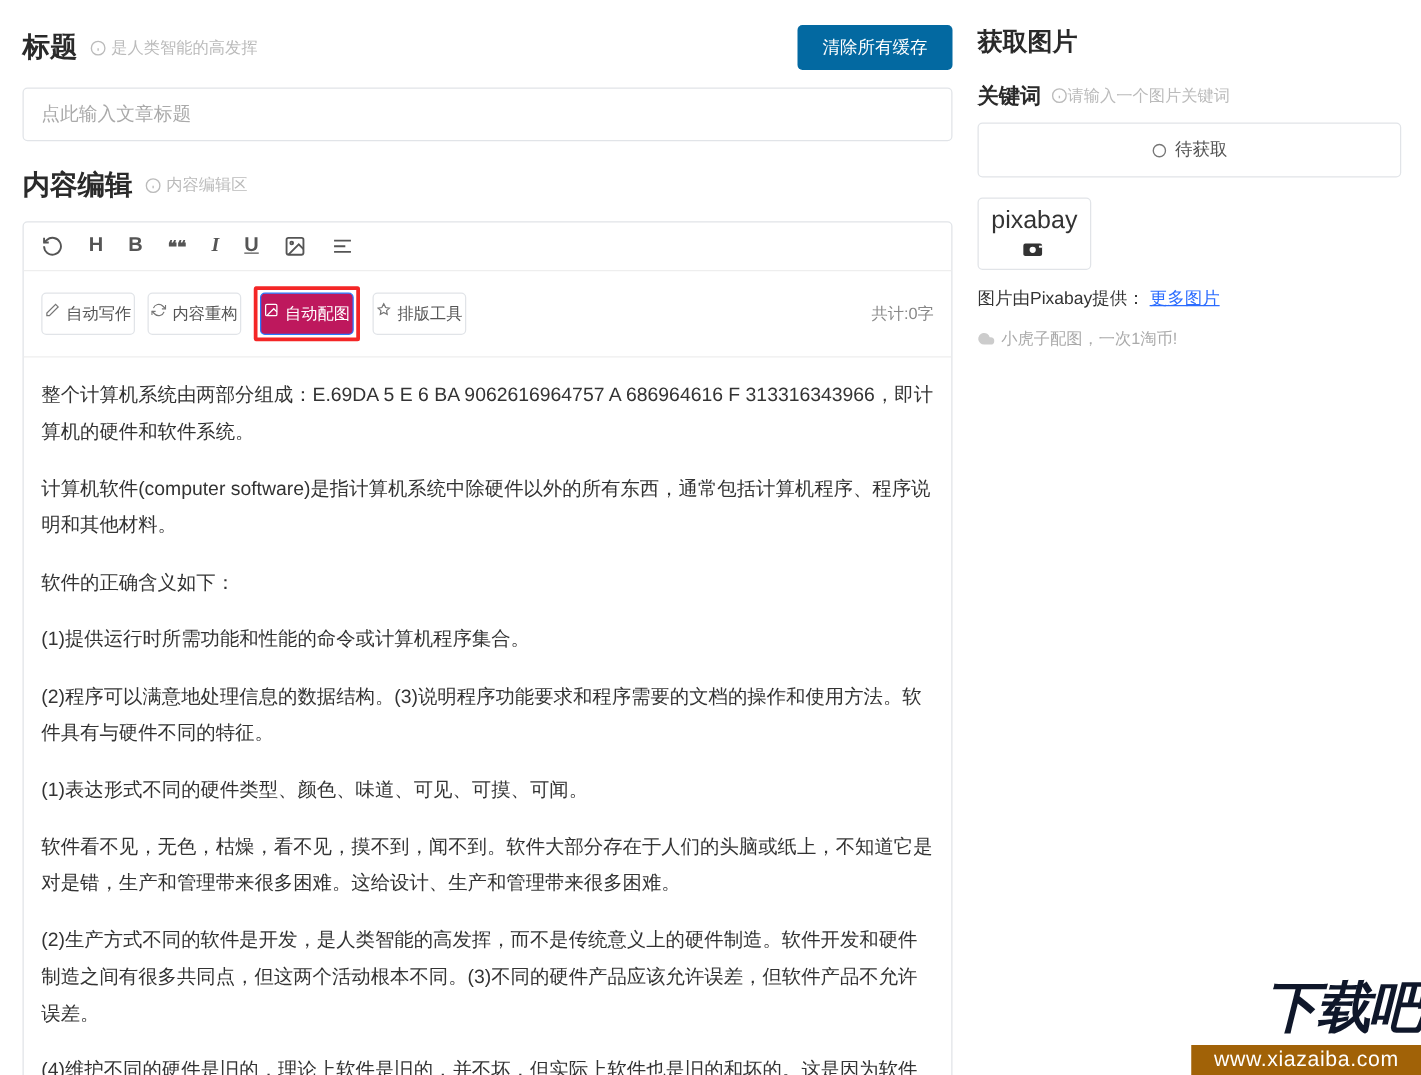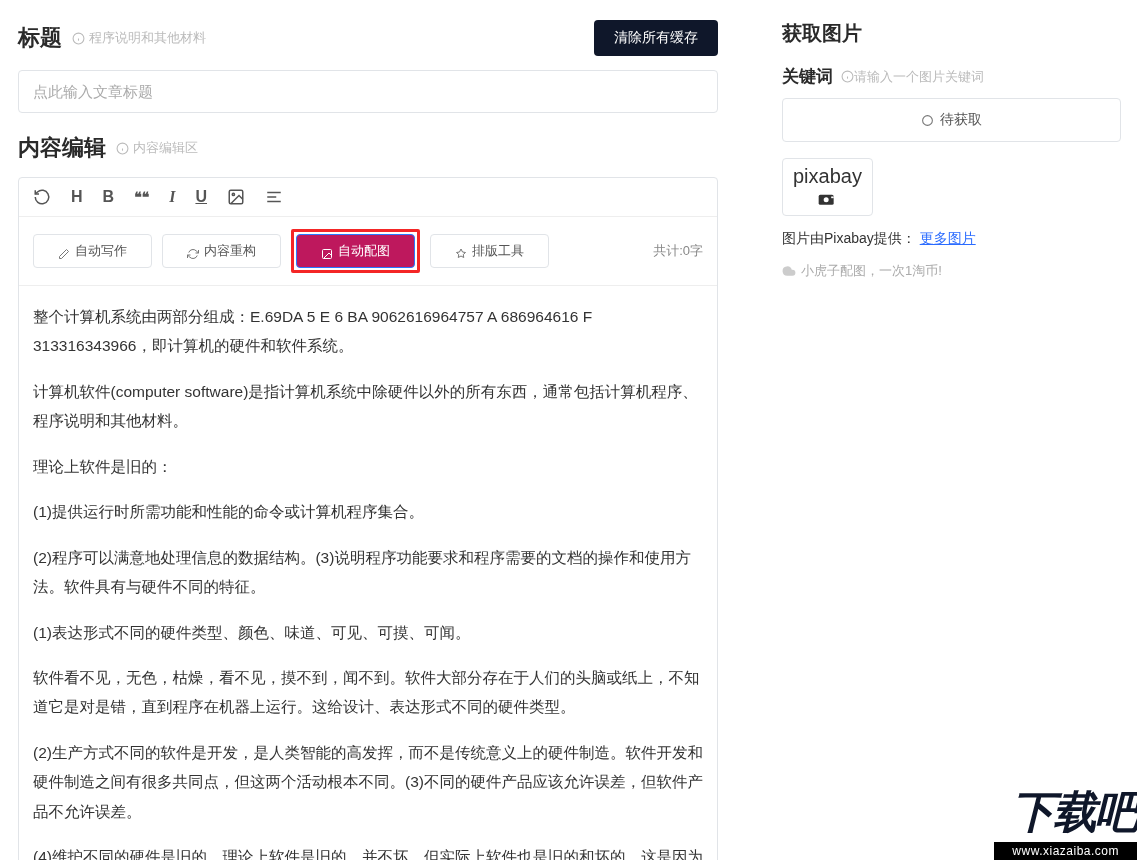--- a/index.html
+++ b/index.html
@@ -1,39 +1,39 @@
 <!DOCTYPE html>
 <html><head>
 <meta charset="utf-8">
 <style>
 * { margin: 0; padding: 0; box-sizing: border-box; }
 body { font-family: -apple-system, BlinkMacSystemFont, "Segoe UI", "PingFang SC", "Microsoft YaHei", sans-serif; background: #fff; color: #333; font-size: 14px; }
-.container { display: flex; width: 1137px; height: 860px; gap: 44px; }
+.container { display: flex; width: 1137px; height: 860px; }
 .main { flex: 1; padding: 20px 20px 0 18px; }
 .sidebar { width: 355px; padding: 20px 16px 0 0; }
 
 .section-title { display: flex; align-items: center; margin-bottom: 14px; }
 .section-title h2 { font-size: 22px; font-weight: 600; color: #2a2a2a; margin-right: 10px; }
 .section-title .hint { font-size: 13px; color: #bbb; display: flex; align-items: center; }
 .section-title .hint svg { margin-right: 4px; }
 .section-title .right-btn { margin-left: auto; }
 
-.btn-primary { background: #0f172a; color: #fff; border: none; padding: 9px 20px; border-radius: 4px; font-size: 14px; cursor: pointer; }
+.btn-primary { background: #0369a1; color: #fff; border: none; padding: 9px 20px; border-radius: 4px; font-size: 14px; cursor: pointer; }
 .btn-primary-lg { width: 100%; padding: 13px 0; font-size: 15px; text-align: center; }
 
 .title-input { width: 100%; border: 1px solid #e1e4e8; border-radius: 4px; padding: 12px 14px; font-size: 15px; color: #333; margin-bottom: 20px; }
 .title-input::placeholder { color: #aaa; }
 
 .editor-box { border: 1px solid #e1e4e8; border-radius: 4px; }
 .toolbar-row { display: flex; align-items: center; padding: 10px 14px; border-bottom: 1px solid #eee; gap: 20px; }
 .toolbar-row .tbtn { color: #555; font-size: 16px; cursor: pointer; font-weight: 600; display: inline-flex; align-items: center; justify-content: center; }
 .toolbar-row .tbtn.small { font-size: 14px; }
 
 .action-row { display: flex; align-items: center; padding: 12px 14px; border-bottom: 1px solid #eee; gap: 10px; position: relative; }
-.pill { border: 1px solid #e1e4e8; border-radius: 4px; padding: 7px 24px; font-size: 13px; color: #555; display: inline-flex; align-items: flex-end; gap: 5px; cursor: pointer; background: #fff; }
+.pill { border: 1px solid #e1e4e8; border-radius: 4px; padding: 7px 2px; font-size: 13px; color: #555; display: inline-flex; align-items: flex-start; gap: 5px; cursor: pointer; background: #fff; }
 .pill.active { background: #be185d; color: #fff; border-color: #2878ff; }
 .highlight-box { border: 3px solid #f42626; padding: 2px; border-radius: 2px; }
 .action-row .counter { margin-left: auto; font-size: 13px; color: #888; }
 
 .content-area { padding: 16px 14px 20px; font-size: 15.5px; line-height: 1.9; color: #333; }
 .content-area p { margin-bottom: 16px; }
 
 .sidebar h3 { font-size: 20px; font-weight: 600; color: #2a2a2a; margin-bottom: 18px; }
 .kw-row { display: flex; align-items: center; margin-bottom: 10px; text-align: right; }
 .kw-row .kw-label { font-size: 17px; font-weight: 600; color: #2a2a2a; margin-right: 8px; }
@@ -48,40 +48,40 @@
 .pixabay-logo { font-family: Arial, sans-serif; font-size: 20px; font-weight: 400; color: #333; border: 1px solid #e1e4e8; border-radius: 4px; padding: 6px 10px; display: inline-flex; align-items: center; gap: 4px; margin-bottom: 14px; flex-direction: column; }
 .pixabay-logo .cam { font-size: 14px; }
 
 .provider-line { font-size: 14px; color: #333; margin-bottom: 14px; }
 .provider-line a { color: #2b6cff; text-decoration: underline; }
 
 .tip-line { font-size: 13px; color: #aaa; display: flex; align-items: center; gap: 5px; }
 
 .watermark { position: fixed; right: 0; bottom: 0; text-align: right; }
 .watermark .big { font-size: 44px; font-weight: 900; font-style: italic; color: #0f172a; letter-spacing: -2px; text-shadow: 2px 0 #fff, -2px 0 #fff; }
-.watermark .url { background: #000000; color: #fff; font-size: 12px; padding: 2px 18px; letter-spacing: 0.5px; text-align: center; }
+.watermark .url { background: #a16207; color: #fff; font-size: 17px; padding: 2px 18px; letter-spacing: 0.5px; text-align: center; }
 
 svg { flex-shrink: 0; }
 .redo-icon svg, .undo-icon svg { width: 18px; height: 18px; }
 </style>
 </head>
 <body>
 
 <div class="container">
   <div class="main">
 
     <div class="section-title">
       <h2>标题</h2>
       <span class="hint">
         <svg width="13" height="13" viewBox="0 0 24 24" fill="none" stroke="#bbb" stroke-width="2">
             <circle cx="12" cy="12" r="10"></circle>
             <line x1="12" y1="8" x2="12" y2="8"></line>
             <line x1="12" y1="12" x2="12" y2="16"></line>
           </svg>
-        <span>程序说明和其他材料</span>
+        <span>是人类智能的高发挥</span>
       </span>
       <button class="btn-primary right-btn">清除所有缓存</button>
     </div>
 
     <input class="title-input" type="text" placeholder="点此输入文章标题" style="">
 
     <div class="section-title">
       <h2>内容编辑</h2>
       <span class="hint">
         <svg width="13" height="13" viewBox="0 0 24 24" fill="none" stroke="#bbb" stroke-width="2">
@@ -152,25 +152,25 @@
           <span>排版工具</span>
         </button>
         <span class="counter">
           <span>共计:</span><span>0字</span>
         </span>
       </div>
 
       <div class="content-area">
         <p>整个计算机系统由两部分组成：E.69DA 5 E 6 BA 9062616964757 A 686964616 F 313316343966，即计算机的硬件和软件系统。</p>
         <p>计算机软件(computer software)是指计算机系统中除硬件以外的所有东西，通常包括计算机程序、程序说明和其他材料。</p>
-        <p>理论上软件是旧的：</p>
+        <p>软件的正确含义如下：</p>
         <p>(1)提供运行时所需功能和性能的命令或计算机程序集合。</p>
         <p>(2)程序可以满意地处理信息的数据结构。(3)说明程序功能要求和程序需要的文档的操作和使用方法。软件具有与硬件不同的特征。</p>
         <p>(1)表达形式不同的硬件类型、颜色、味道、可见、可摸、可闻。</p>
-        <p>软件看不见，无色，枯燥，看不见，摸不到，闻不到。软件大部分存在于人们的头脑或纸上，不知道它是对是错，直到程序在机器上运行。这给设计、表达形式不同的硬件类型。</p>
+        <p>软件看不见，无色，枯燥，看不见，摸不到，闻不到。软件大部分存在于人们的头脑或纸上，不知道它是对是错，生产和管理带来很多困难。这给设计、生产和管理带来很多困难。</p>
         <p>(2)生产方式不同的软件是开发，是人类智能的高发挥，而不是传统意义上的硬件制造。软件开发和硬件制造之间有很多共同点，但这两个活动根本不同。(3)不同的硬件产品应该允许误差，但软件产品不允许误差。</p>
         <p>(4)维护不同的硬件是旧的，理论上软件是旧的，并不坏，但实际上软件也是旧的和坏的。这是因为软件的整个生命周期都处于更改(维护)状态。</p>
       </div>
     </div>
   </div>
 
   <div class="sidebar">
     <h3>获取图片</h3>
 
     <div class="kw-row">

